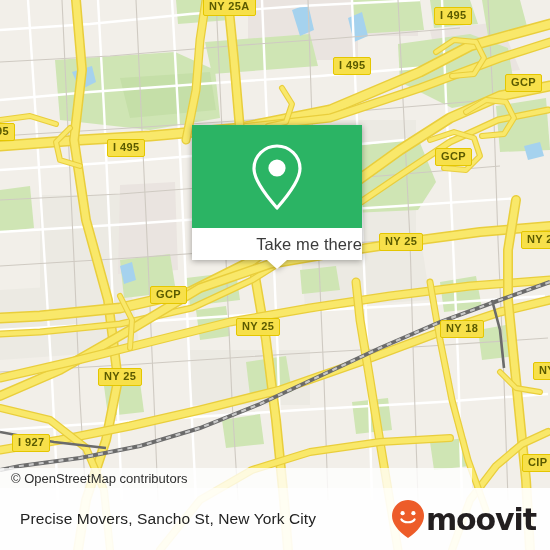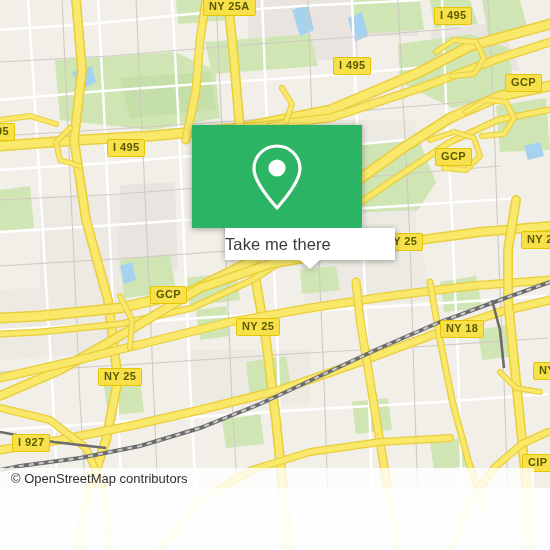--- a/index.html
+++ b/index.html
@@ -64,23 +64,22 @@
     display: flex;
     align-items: center;
     justify-content: center;
   }
   #callout-bar {
     width: 170px;
     height: 32px;
     background: #ffffff;
     display: flex;
     align-items: center;
-    justify-content: flex-start;
+    justify-content: flex-end;
     position: relative;
-    margin-left: 33px;
   }
   #callout-label {
     font-size: 16.5px;
     color: #3b3b3b;
     font-family: "Liberation Sans", sans-serif;
     letter-spacing: 0.1px;
   }
   #callout-tail {
     position: absolute;
     left: 50%;
@@ -89,21 +88,21 @@
     width: 0; height: 0;
     border-left: 10px solid transparent;
     border-right: 10px solid transparent;
     border-top: 9px solid #ffffff;
   }
   
   #attribution {
     position: absolute;
     left: 0;
     top: 468px;
-    width: 534px;
+    width: 472px;
     height: 20px;
     background: rgba(255,255,255,0.78);
     display: flex;
     align-items: center;
   }
   #attribution-text {
     font-size: 13px;
     color: #2e2e2e;
     padding-left: 11px;
     font-family: "Liberation Sans", sans-serif;
@@ -347,14 +346,24 @@
         <div id="callout-tail"></div>
       </div>
     </div>
 
     <div id="attribution">
       <span id="attribution-text">© OpenStreetMap contributors</span>
     </div>
   </div>
 
   <div id="footer">
+    <span id="footer-title">Precise Movers, Sancho St, New York City</span>
+    <div id="brand">
+      <svg width="34" height="40" viewBox="0 0 34 40">
+        <path d="M17 1 C8.2 1 1 8.1 1 16.9 C1 23.4 6.3 31.8 17 39 C27.7 31.8 33 23.4 33 16.9 C33 8.1 25.8 1 17 1 Z" fill="#ed5c29"></path>
+        <circle cx="11.6" cy="14.2" r="2.1" fill="#ffffff"></circle>
+        <circle cx="22.4" cy="14.2" r="2.1" fill="#ffffff"></circle>
+        <path d="M10.4 20.4 C12.6 24.2 21.4 24.2 23.6 20.4" fill="none" stroke="#ffffff" stroke-width="2.1" stroke-linecap="round"></path>
+      </svg>
+      <span id="brand-wordmark">moovit</span>
+    </div>
   </div>
 </div>
 
 </body></html>

